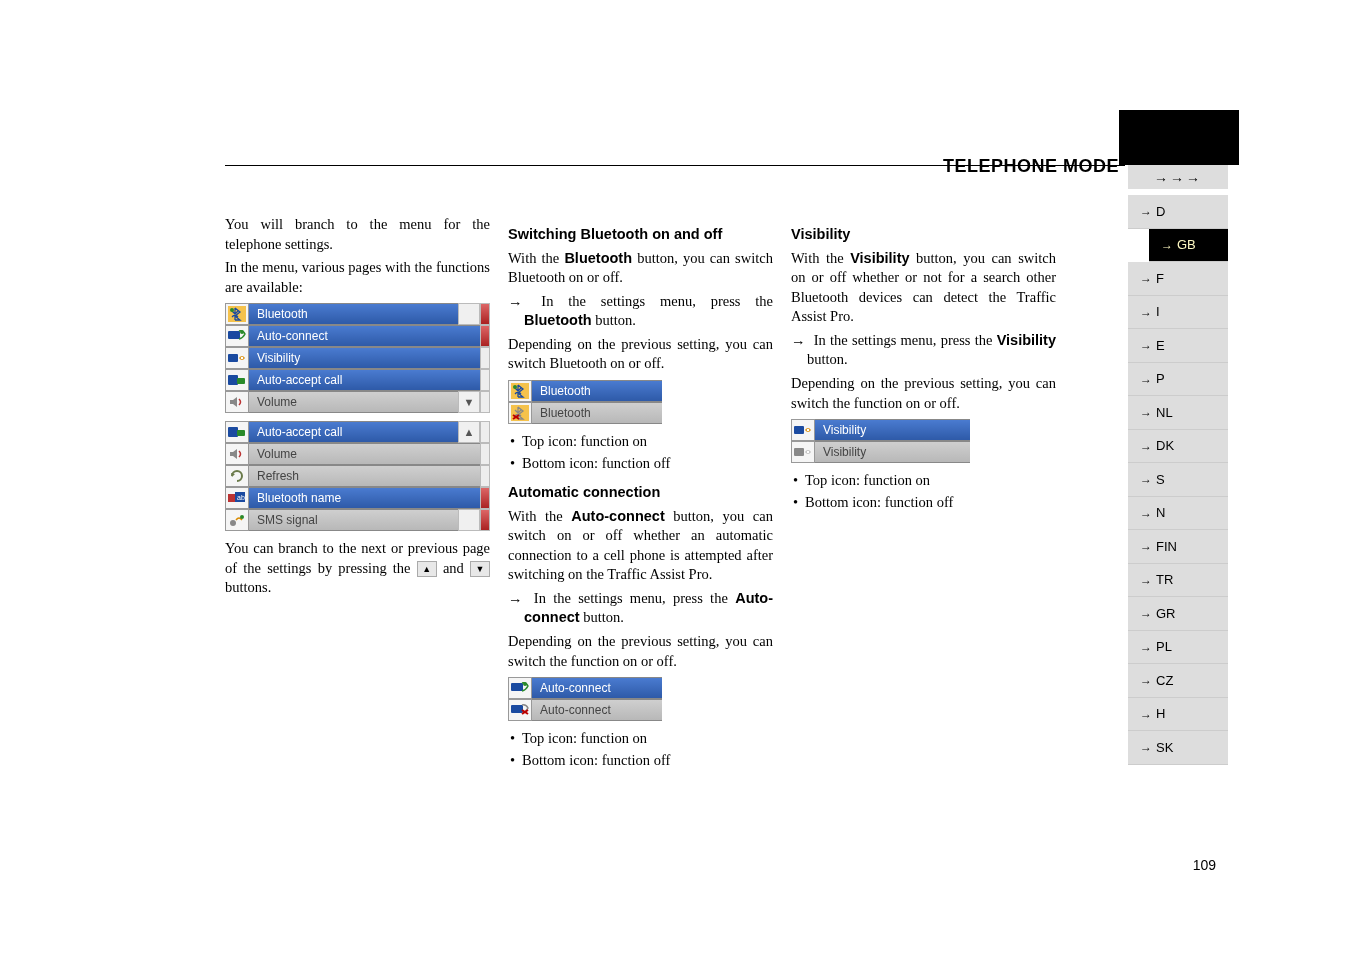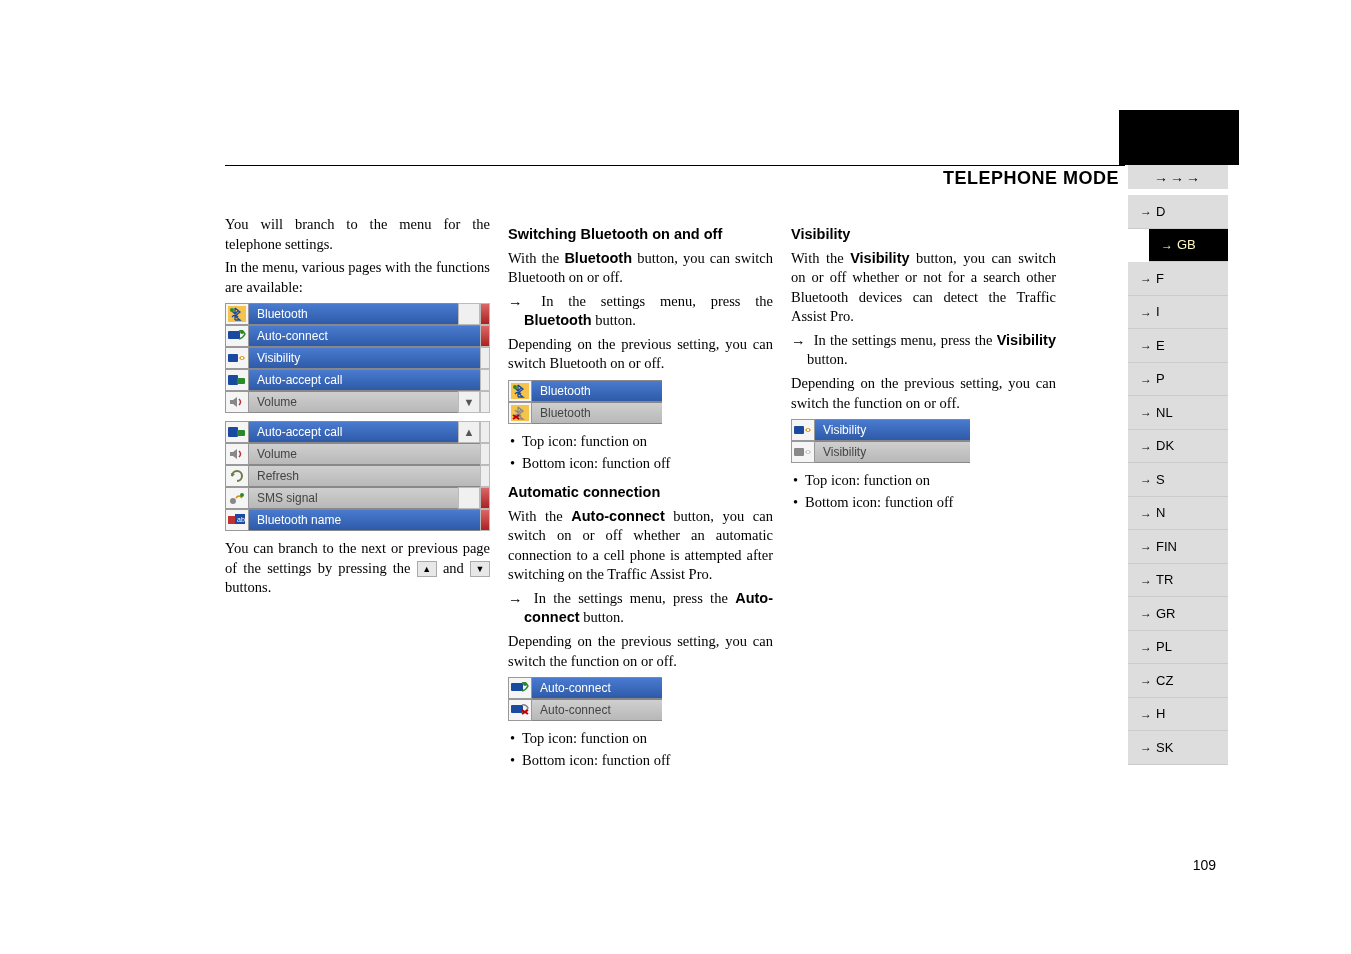--- a/index.html
+++ b/index.html
@@ -15,21 +15,21 @@
     position: absolute;
     left: 225px;
     top: 165px;
     width: 900px;
     height: 24px;
     border-top: 0.5px solid #000;
   }
   .mode-title {
     position: absolute;
     right: 232px;
-    top: 168px;
+    top: 156px;
     font-family: Arial, sans-serif;
     font-weight: 900;
     font-size: 18px;
     letter-spacing: 0.5px;
     color: #000;
     text-align: right;
   }
   .header-black {
     position: absolute;
     right: 112px;
@@ -245,38 +245,38 @@
               <path d="M4 8 A5 5 0 1 1 9 13" stroke="#6a7a4a" fill="none" stroke-width="2"></path>
               <path d="M3 5 L4 9 L7 6 Z" fill="#6a7a4a"></path>
             </svg>
           </span>
           <span class="lbl grey">Refresh</span>
           <span class="scroll"></span>
         </div>
         <div class="menu-row">
           <span class="ico">
             <svg width="18" height="16">
+              <rect x="0" y="4" width="10" height="8" fill="#b33"></rect>
+              <rect x="7" y="2" width="10" height="10" fill="#1a4aa0"></rect>
+              <text x="9" y="10" font-size="7" fill="#fff">ab</text>
+            </svg>
+          </span>
+          <span class="lbl blue">Bluetooth name</span>
+          <span class="scroll thumb"></span>
+        </div>
+        <div class="menu-row">
+          <span class="ico">
+            <svg width="18" height="16">
               <circle cx="5" cy="11" r="3" fill="#888"></circle>
               <path d="M8 8 Q11 4 14 8" stroke="#d88a00" fill="none" stroke-width="1.5"></path>
               <circle cx="14" cy="5" r="2" fill="#2a8a2a"></circle>
             </svg>
           </span>
           <span class="lbl grey">SMS signal</span>
           <span class="cap" style="color: rgb(204, 204, 204);"></span>
-          <span class="scroll thumb"></span>
-        </div>
-        <div class="menu-row">
-          <span class="ico">
-            <svg width="18" height="16">
-              <rect x="0" y="4" width="10" height="8" fill="#b33"></rect>
-              <rect x="7" y="2" width="10" height="10" fill="#1a4aa0"></rect>
-              <text x="9" y="10" font-size="7" fill="#fff">ab</text>
-            </svg>
-          </span>
-          <span class="lbl blue">Bluetooth name</span>
           <span class="scroll thumb"></span>
         </div>
       </div>
 
     <p>
       <span>You can branch to the next or previous page of the settings by pressing the </span>
       <span class="cap" style="display:inline-flex;width:20px;height:16px;background:#e8e8e8;border:1px solid #aaa;vertical-align:middle;align-items:center;justify-content:center;font-size:9px;">▲</span>
       <span> and </span>
       <span class="cap" style="display:inline-flex;width:20px;height:16px;background:#e8e8e8;border:1px solid #aaa;vertical-align:middle;align-items:center;justify-content:center;font-size:9px;">▼</span>
       <span> buttons.</span>

